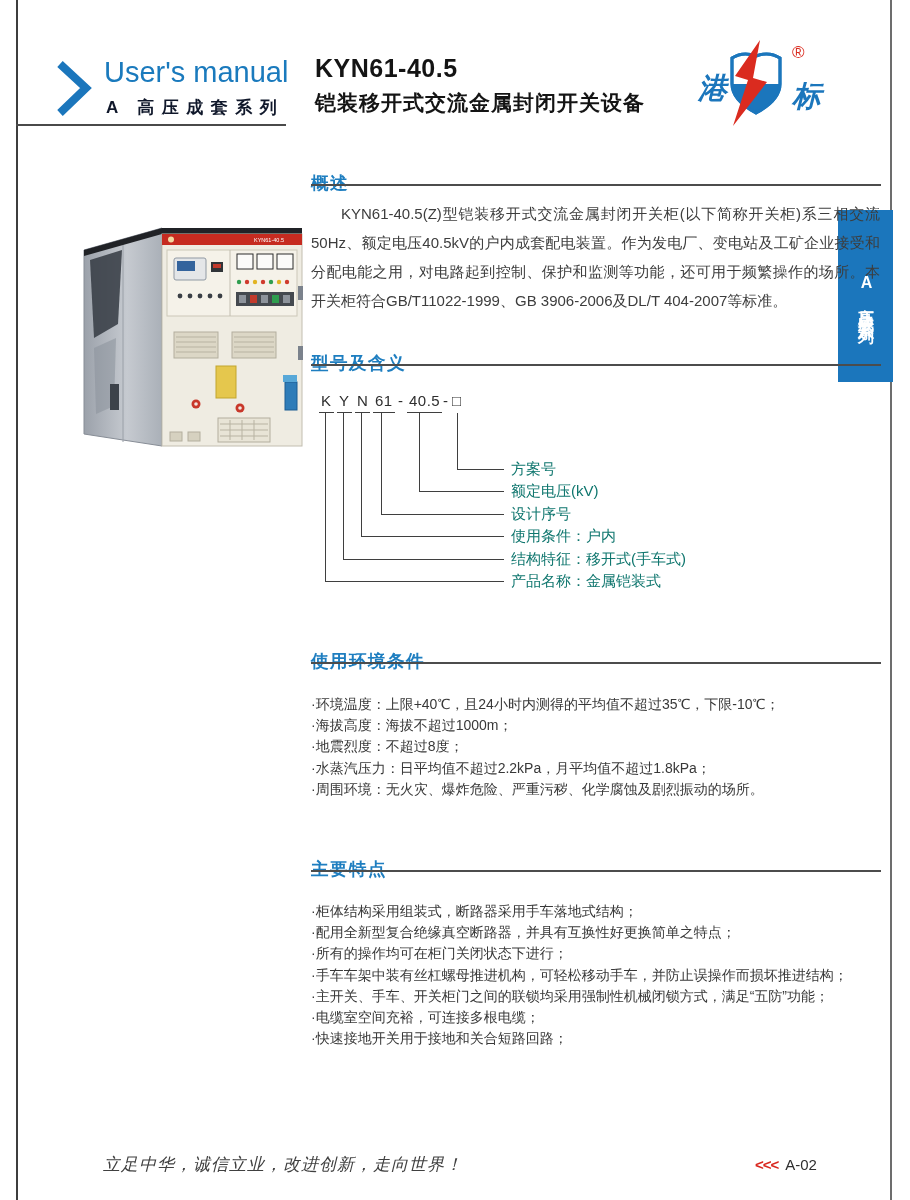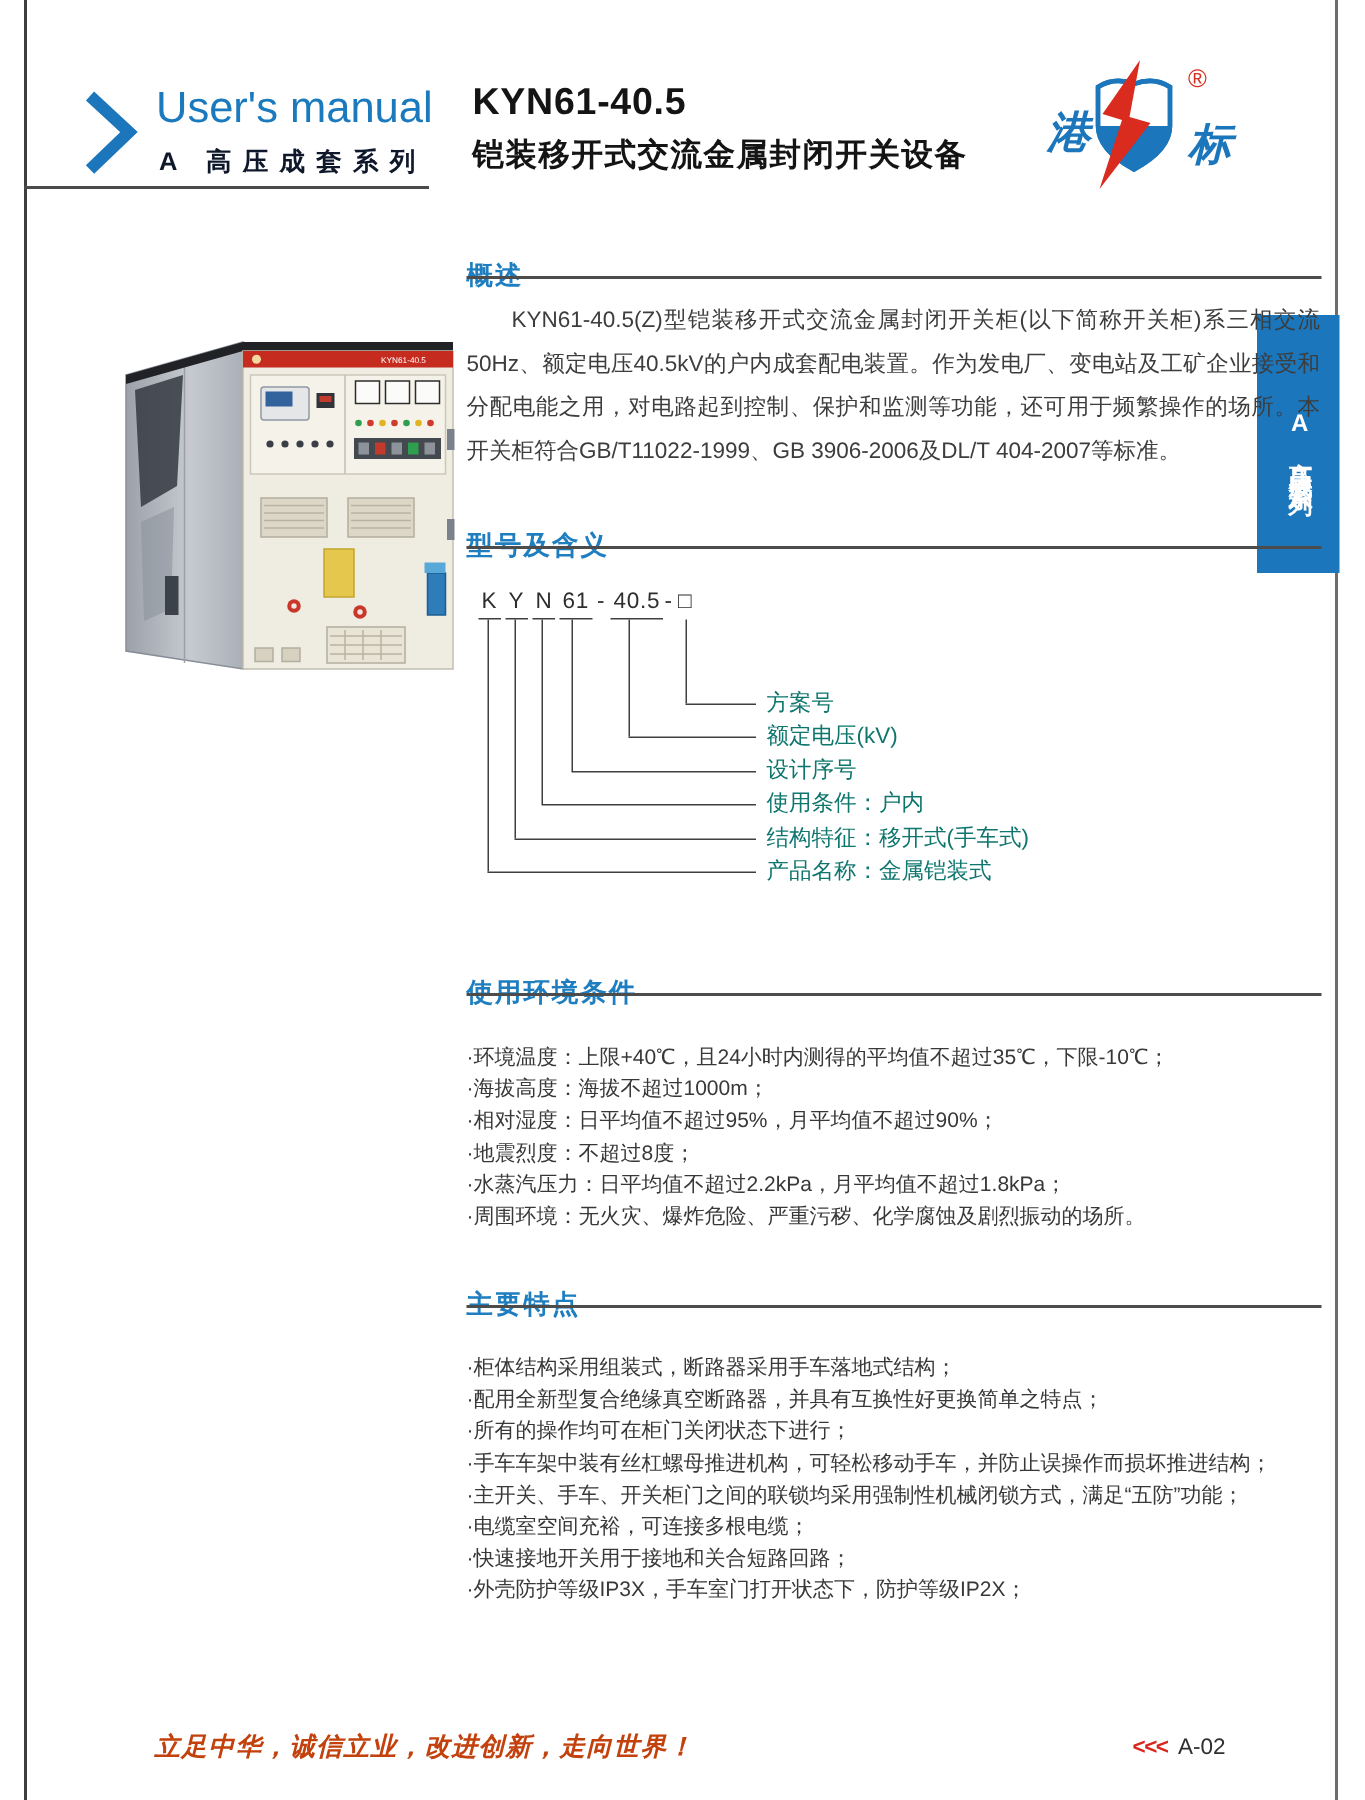--- a/index.html
+++ b/index.html
@@ -39,21 +39,21 @@
   .hline { position:absolute; height:1px; background:#3f3f3f; }
   .dlabel { position:absolute; left:200px; font-size:15px; line-height:20px; color:#0f766e; white-space:nowrap; }
 
   
   .blist { position:absolute; left:311px; width:572px; color:#383838; }
   .blist .li { font-size:14px; line-height:21.2px; white-space:nowrap; }
   .env-list { top:694px; }
   .feat-list { top:901px; }
 
   
-  .footer-slogan { position:absolute; left:103px; top:1153px; font-size:17px; font-weight:bold; font-style:italic; color:#c2410c; letter-spacing:1px; }
+  .footer-slogan { position:absolute; left:103px; top:1153px; font-size:17px; font-weight:normal; font-style:italic; color:#404040; letter-spacing:1px; }
   .footer-page { position:absolute; left:755px; top:1156px; font-size:15px; color:#2f2f2f; }
   .footer-page .arrows { color:#d9271e; font-weight:bold; letter-spacing:-1px; margin-right:7px; }
 
   .cabinet { position:absolute; left:70px; top:196px; }
 </style>
 </head>
 <body>
 
 <div class="page">
   <div class="frame-left"></div>
@@ -220,21 +220,20 @@
     <svg width="19" height="19" viewBox="0 0 19 19">
         <rect x="1.5" y="1.5" width="16" height="16" rx="3" fill="none" stroke="#1b76bc" stroke-width="2"></rect>
         <path d="M6 6 L12 12 M12 7 V12 H7" fill="none" stroke="#1b76bc" stroke-width="2"></path>
       </svg>
     <span class="sec-title">使用环境条件</span>
   </div>
   <div class="sec-rule" style="top:662px"></div>
   <div class="blist env-list">
     <div class="li">·环境温度：上限+40℃，且24小时内测得的平均值不超过35℃，下限-10℃；</div>
     <div class="li">·海拔高度：海拔不超过1000m；</div>
-    <div class="li">·相对湿度：日平均值不超过95%，月平均值不超过90%；</div>
     <div class="li">·地震烈度：不超过8度；</div>
     <div class="li">·水蒸汽压力：日平均值不超过2.2kPa，月平均值不超过1.8kPa；</div>
     <div class="li">·周围环境：无火灾、爆炸危险、严重污秽、化学腐蚀及剧烈振动的场所。</div>
   </div>
 
   <div class="sec-head" style="top:847px">
     <svg width="19" height="19" viewBox="0 0 19 19">
         <rect x="1.5" y="1.5" width="16" height="16" rx="3" fill="none" stroke="#1b76bc" stroke-width="2"></rect>
         <path d="M6 6 L12 12 M12 7 V12 H7" fill="none" stroke="#1b76bc" stroke-width="2"></path>
       </svg>
@@ -242,20 +241,19 @@
   </div>
   <div class="sec-rule" style="top:870px"></div>
   <div class="blist feat-list">
     <div class="li">·柜体结构采用组装式，断路器采用手车落地式结构；</div>
     <div class="li">·配用全新型复合绝缘真空断路器，并具有互换性好更换简单之特点；</div>
     <div class="li">·所有的操作均可在柜门关闭状态下进行；</div>
     <div class="li">·手车车架中装有丝杠螺母推进机构，可轻松移动手车，并防止误操作而损坏推进结构；</div>
     <div class="li">·主开关、手车、开关柜门之间的联锁均采用强制性机械闭锁方式，满足“五防”功能；</div>
     <div class="li">·电缆室空间充裕，可连接多根电缆；</div>
     <div class="li">·快速接地开关用于接地和关合短路回路；</div>
-    <div class="li">·外壳防护等级IP3X，手车室门打开状态下，防护等级IP2X；</div>
   </div>
 
   <div class="footer-slogan">立足中华，诚信立业，改进创新，走向世界！</div>
   <div class="footer-page">
     <span class="arrows">&lt;&lt;&lt;</span><span>A-02</span>
   </div>
 </div>
 
 </body></html>

